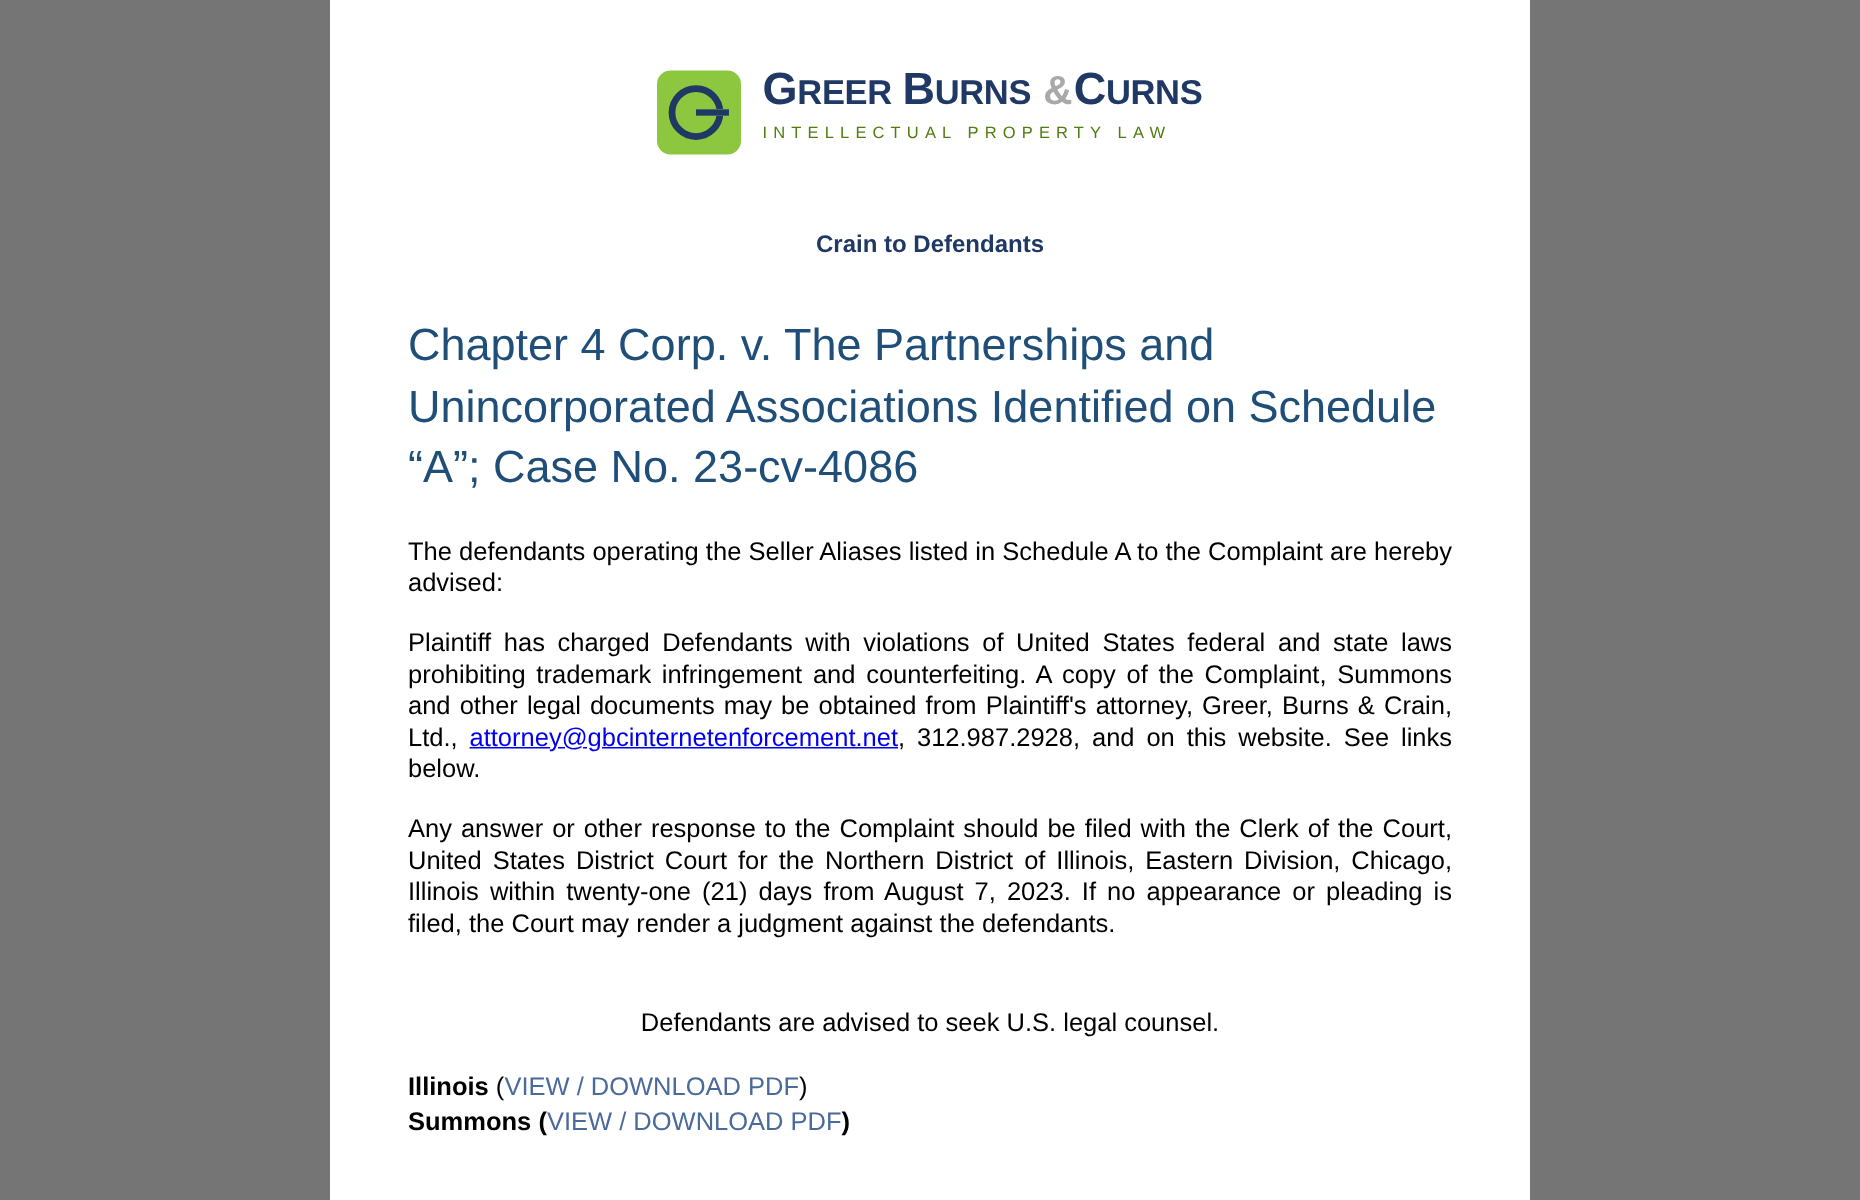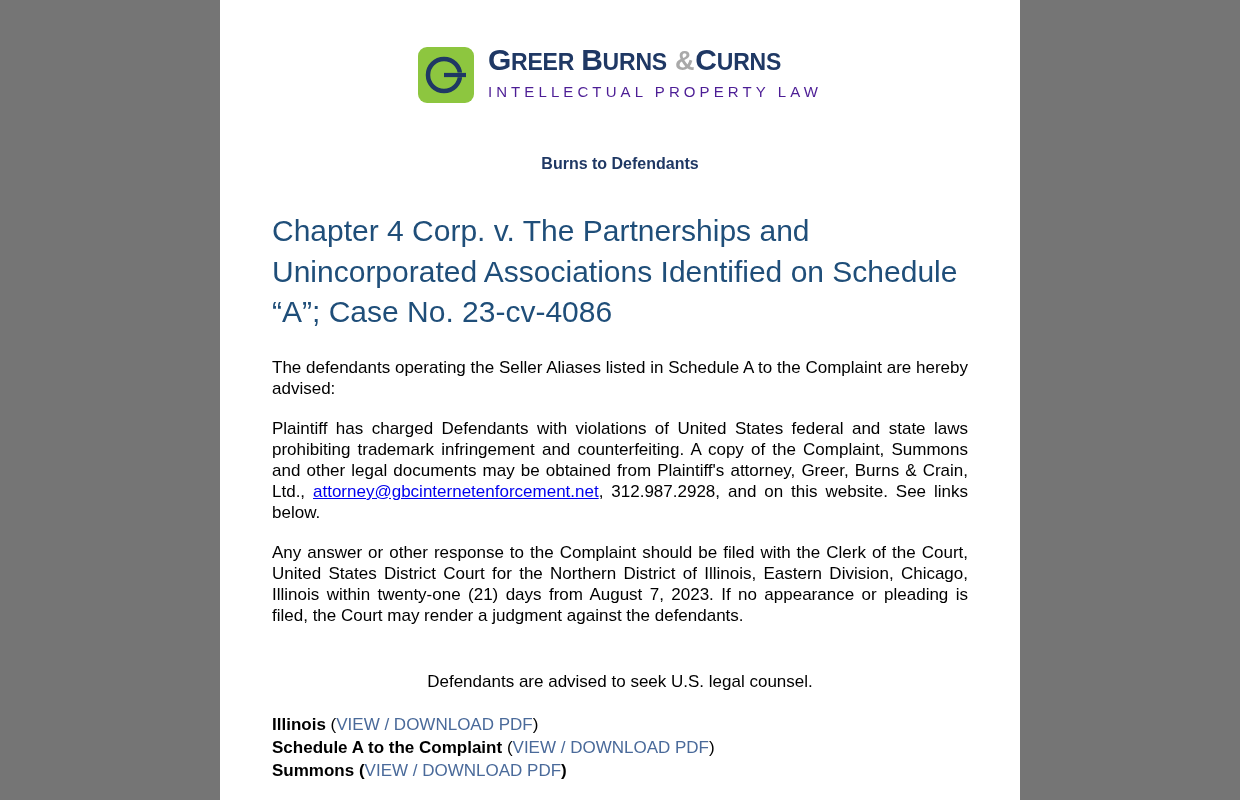--- a/index.html
+++ b/index.html
@@ -60,22 +60,22 @@
   .wordmark .amp {
     color: #a9a9a9;
     font-size: 27px;
     font-weight: bold;
     padding: 0 1px;
   }
   .wordmark .word { margin-right: 7px; }
   .wordmark .word:last-child { margin-right: 0; }
   .tagline {
     margin-top: 9px;
-    color: #4c1d95;
-    font-size: 15px;
+    color: #4d7c0f;
+    font-size: 11px;
     letter-spacing: 4.1px;
     white-space: nowrap;
     line-height: 1;
   }
 
   
   .notice-heading {
     text-align: center;
     color: #1F3864;
     font-weight: bold;
@@ -147,37 +147,36 @@
       </div>
       <div class="logo-text">
         <div class="wordmark">
           <span class="word"><span class="cap">G</span><span class="sm">REER</span></span><span class="word"><span class="cap">B</span><span class="sm">URNS</span></span><span class="amp">&amp;</span><span class="word"><span class="cap">C</span><span class="sm">URNS</span></span>
         </div>
         <div class="tagline">INTELLECTUAL PROPERTY LAW</div>
       </div>
     </div>
   </div>
 
-  <div class="notice-heading">Burns to Defendants</div>
+  <div class="notice-heading">Crain to Defendants</div>
   <h1 class="case-heading">Chapter 4 Corp. v. The Partnerships and Unincorporated Associations Identified on Schedule “A”; Case No. 23-cv-4086</h1>
 
   <div class="body-area">
 
     <p class="para first">The defendants operating the Seller Aliases listed in Schedule A to the Complaint are hereby advised:</p>
 
     <p class="para"><span>Plaintiff has charged Defendants with violations of United States federal and state laws prohibiting trademark infringement and counterfeiting. A copy of the Complaint, Summons and other legal documents may be obtained from Plaintiff's attorney, Greer, Burns &amp; Crain, Ltd., </span><a class="email-link" href="#">attorney@gbcinternetenforcement.net</a><span>, 312.987.2928, and on this website. See links below.</span></p>
 
     <p class="para">Any answer or other response to the Complaint should be filed with the Clerk of the Court, United States District Court for the Northern District of Illinois, Eastern Division, Chicago, Illinois within twenty-one (21) days from August 7, 2023. If no appearance or pleading is filed, the Court may render a judgment against the defendants.</p>
 
     <p class="counsel">Defendants are advised to seek U.S. legal counsel.</p>
 
     <div class="doc-list">
 
       <div class="doc-row"><span class="doc-label">Illinois</span> <span class="paren">(</span><a class="pdf-link" href="#">VIEW / DOWNLOAD PDF</a><span class="paren">)</span></div>
 
-      <div class="doc-row"><span class="doc-label">Schedule A to the Complaint</span> <span class="paren">(</span><a class="pdf-link" href="#">VIEW / DOWNLOAD PDF</a><span class="paren">)</span></div>
 
 
       <div class="doc-row"><span class="doc-label">Summons</span> <span class="paren bold">(</span><a class="pdf-link" href="#">VIEW / DOWNLOAD PDF</a><span class="paren bold">)</span></div>
 
     </div>
   </div>
 </div>
 
 </body></html>

